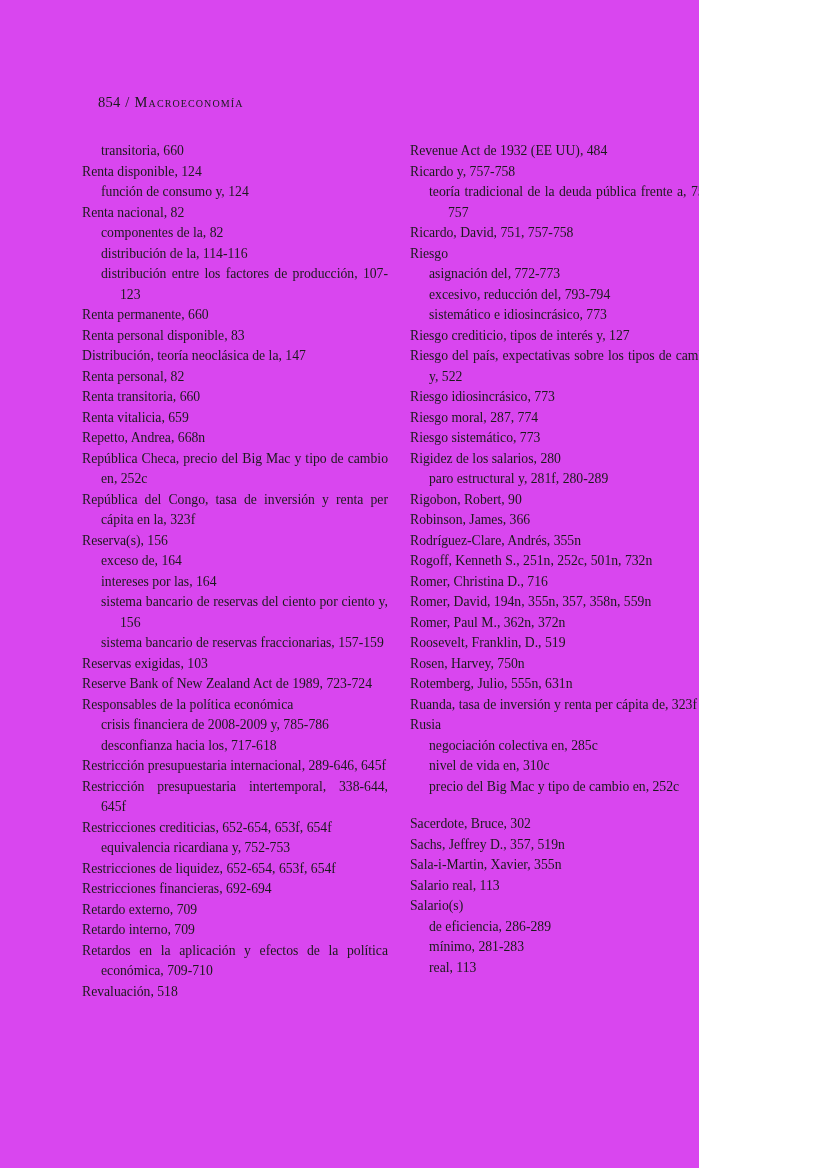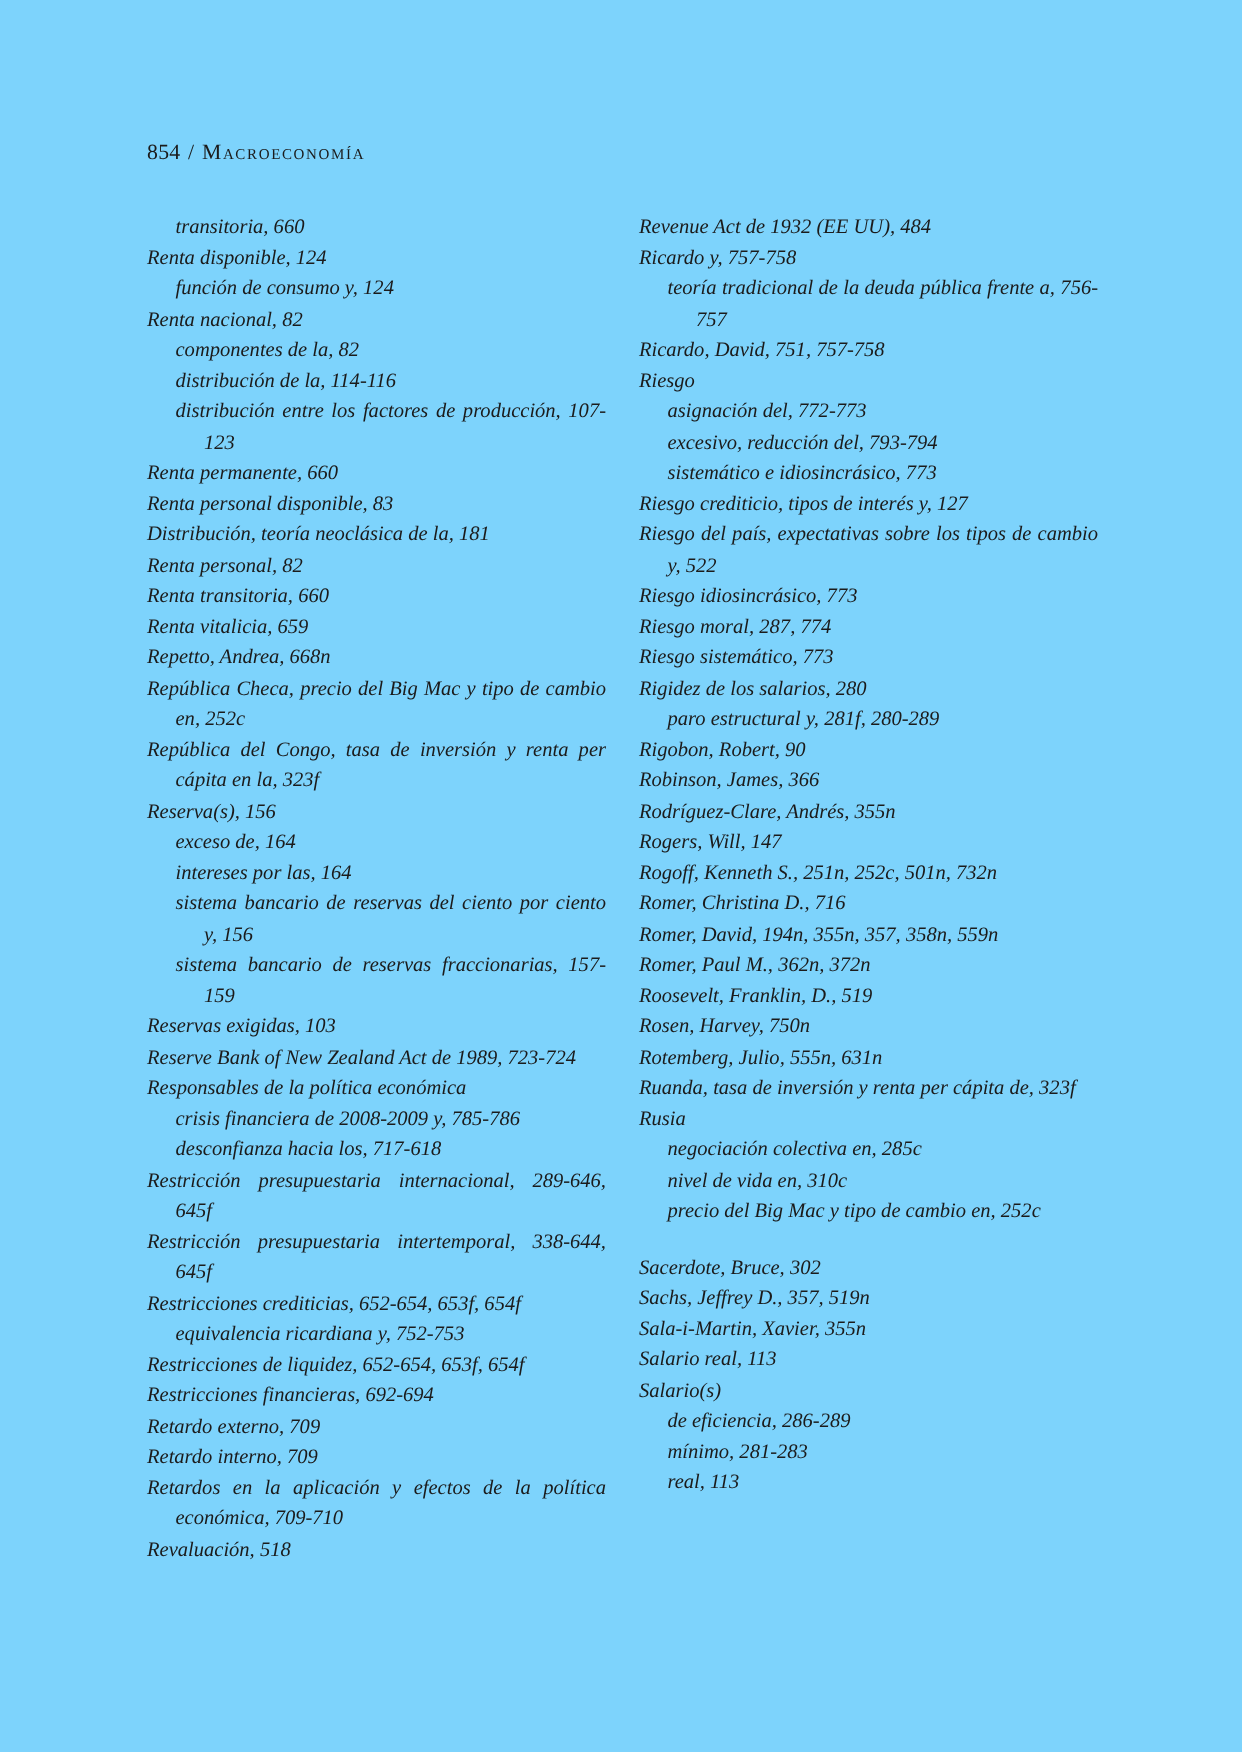--- a/index.html
+++ b/index.html
@@ -2,23 +2,23 @@
 <html><head>
 <meta charset="utf-8">
 <style>
   html, body {
     margin: 0;
     padding: 0;
     background: #ffffff;
   }
   .page {
     position: relative;
-    width: 828px;
+    width: 699px;
     height: 1168px;
-    background: #7dd3fc;
+    background: #d946ef;
     overflow: hidden;
     font-family: "Liberation Serif", "DejaVu Serif", serif;
     color: #1b1b1b;
   }
   .header {
     position: absolute;
     left: 98px;
     top: 94px;
     font-size: 14.5px;
     letter-spacing: 0.2px;
@@ -26,26 +26,25 @@
   }
   .header .sep {
     margin: 0 5px;
   }
   .header .smallcaps {
     font-variant: small-caps;
     letter-spacing: 1.1px;
   }
   .columns {
     position: absolute;
-    left: 98px;
+    left: 82px;
     top: 141px;
     width: 634px;
     display: flex;
     gap: 22px;
-    font-style: italic;
   }
   .col {
     width: 306px;
     flex: 0 0 306px;
   }
   .entry {
     font-size: 13.7px;
     line-height: 20.5px;
     text-align: justify;
   }
@@ -72,21 +71,21 @@
     <div class="col">
         <div class="entry l1">transitoria, 660</div>
         <div class="entry l0">Renta disponible, 124</div>
         <div class="entry l1">función de consumo y, 124</div>
         <div class="entry l0">Renta nacional, 82</div>
         <div class="entry l1">componentes de la, 82</div>
         <div class="entry l1">distribución de la, 114-116</div>
         <div class="entry l1">distribución entre los factores de producción, 107-123</div>
         <div class="entry l0">Renta permanente, 660</div>
         <div class="entry l0">Renta personal disponible, 83</div>
-        <div class="entry l0">Distribución, teoría neoclásica de la, 181</div>
+        <div class="entry l0">Distribución, teoría neoclásica de la, 147</div>
         <div class="entry l0">Renta personal, 82</div>
         <div class="entry l0">Renta transitoria, 660</div>
         <div class="entry l0">Renta vitalicia, 659</div>
         <div class="entry l0">Repetto, Andrea, 668n</div>
         <div class="entry l0">República Checa, precio del Big Mac y tipo de cambio en, 252c</div>
         <div class="entry l0">República del Congo, tasa de inversión y renta per cápita en la, 323f</div>
         <div class="entry l0">Reserva(s), 156</div>
         <div class="entry l1">exceso de, 164</div>
         <div class="entry l1">intereses por las, 164</div>
         <div class="entry l1">sistema bancario de reservas del ciento por ciento y, 156</div>
@@ -119,21 +118,20 @@
         <div class="entry l0">Riesgo crediticio, tipos de interés y, 127</div>
         <div class="entry l0">Riesgo del país, expectativas sobre los tipos de cambio y, 522</div>
         <div class="entry l0">Riesgo idiosincrásico, 773</div>
         <div class="entry l0">Riesgo moral, 287, 774</div>
         <div class="entry l0">Riesgo sistemático, 773</div>
         <div class="entry l0">Rigidez de los salarios, 280</div>
         <div class="entry l1">paro estructural y, 281f, 280-289</div>
         <div class="entry l0">Rigobon, Robert, 90</div>
         <div class="entry l0">Robinson, James, 366</div>
         <div class="entry l0">Rodríguez-Clare, Andrés, 355n</div>
-        <div class="entry l0">Rogers, Will, 147</div>
         <div class="entry l0">Rogoff, Kenneth S., 251n, 252c, 501n, 732n</div>
         <div class="entry l0">Romer, Christina D., 716</div>
         <div class="entry l0">Romer, David, 194n, 355n, 357, 358n, 559n</div>
         <div class="entry l0">Romer, Paul M., 362n, 372n</div>
         <div class="entry l0">Roosevelt, Franklin, D., 519</div>
         <div class="entry l0">Rosen, Harvey, 750n</div>
         <div class="entry l0">Rotemberg, Julio, 555n, 631n</div>
         <div class="entry l0">Ruanda, tasa de inversión y renta per cápita de, 323f</div>
         <div class="entry l0">Rusia</div>
         <div class="entry l1">negociación colectiva en, 285c</div>

